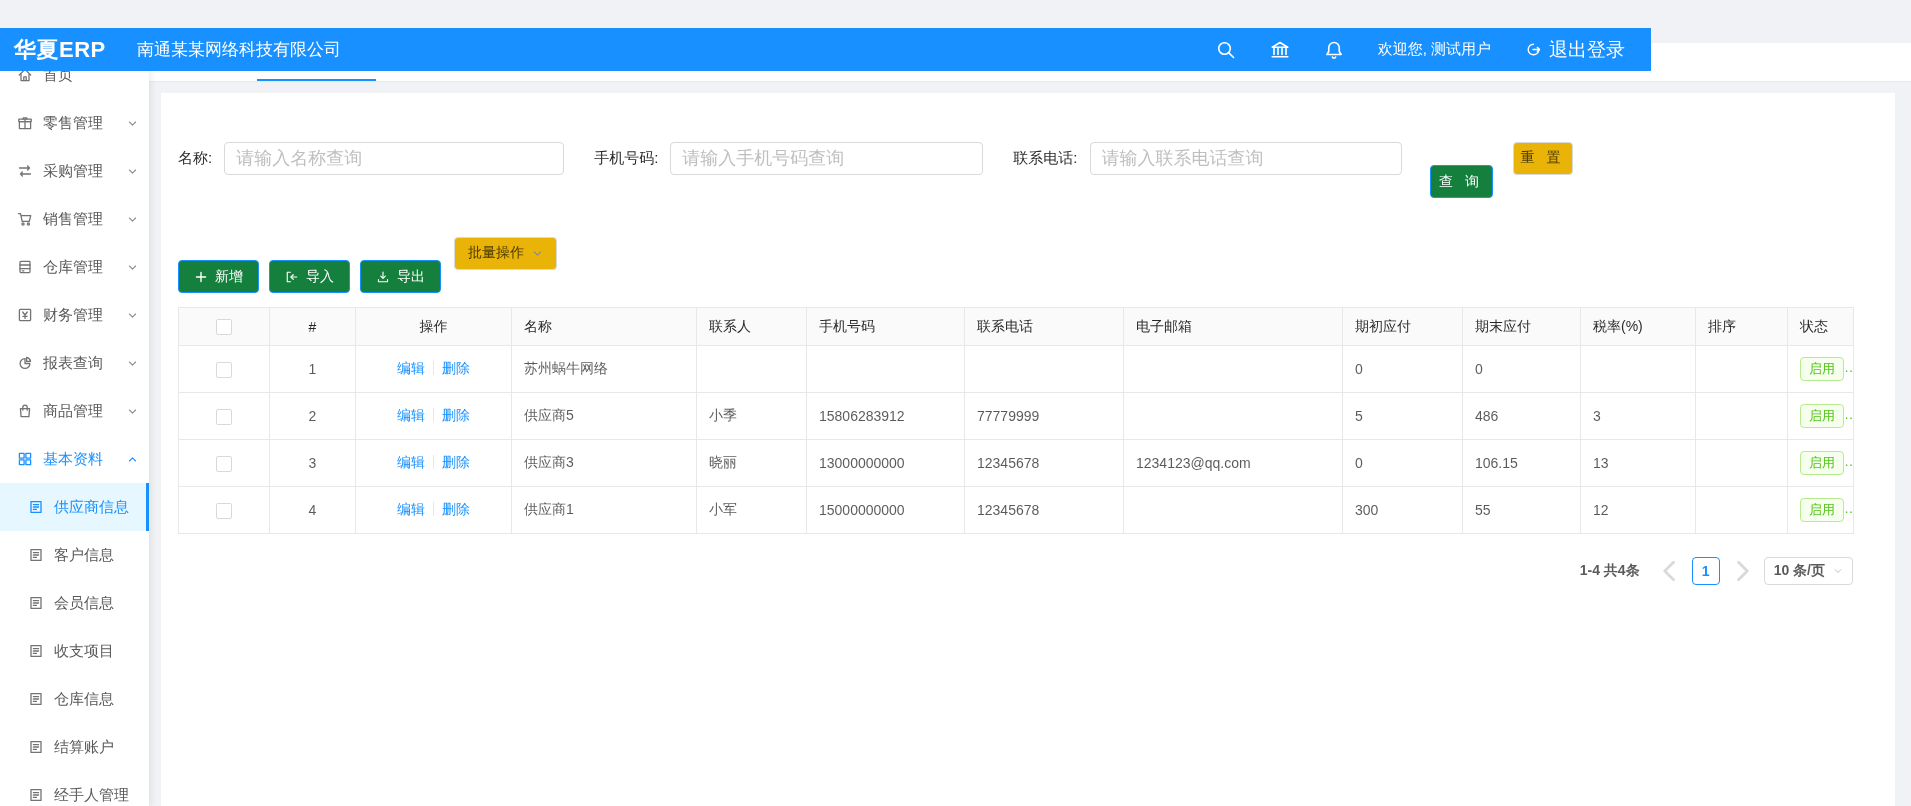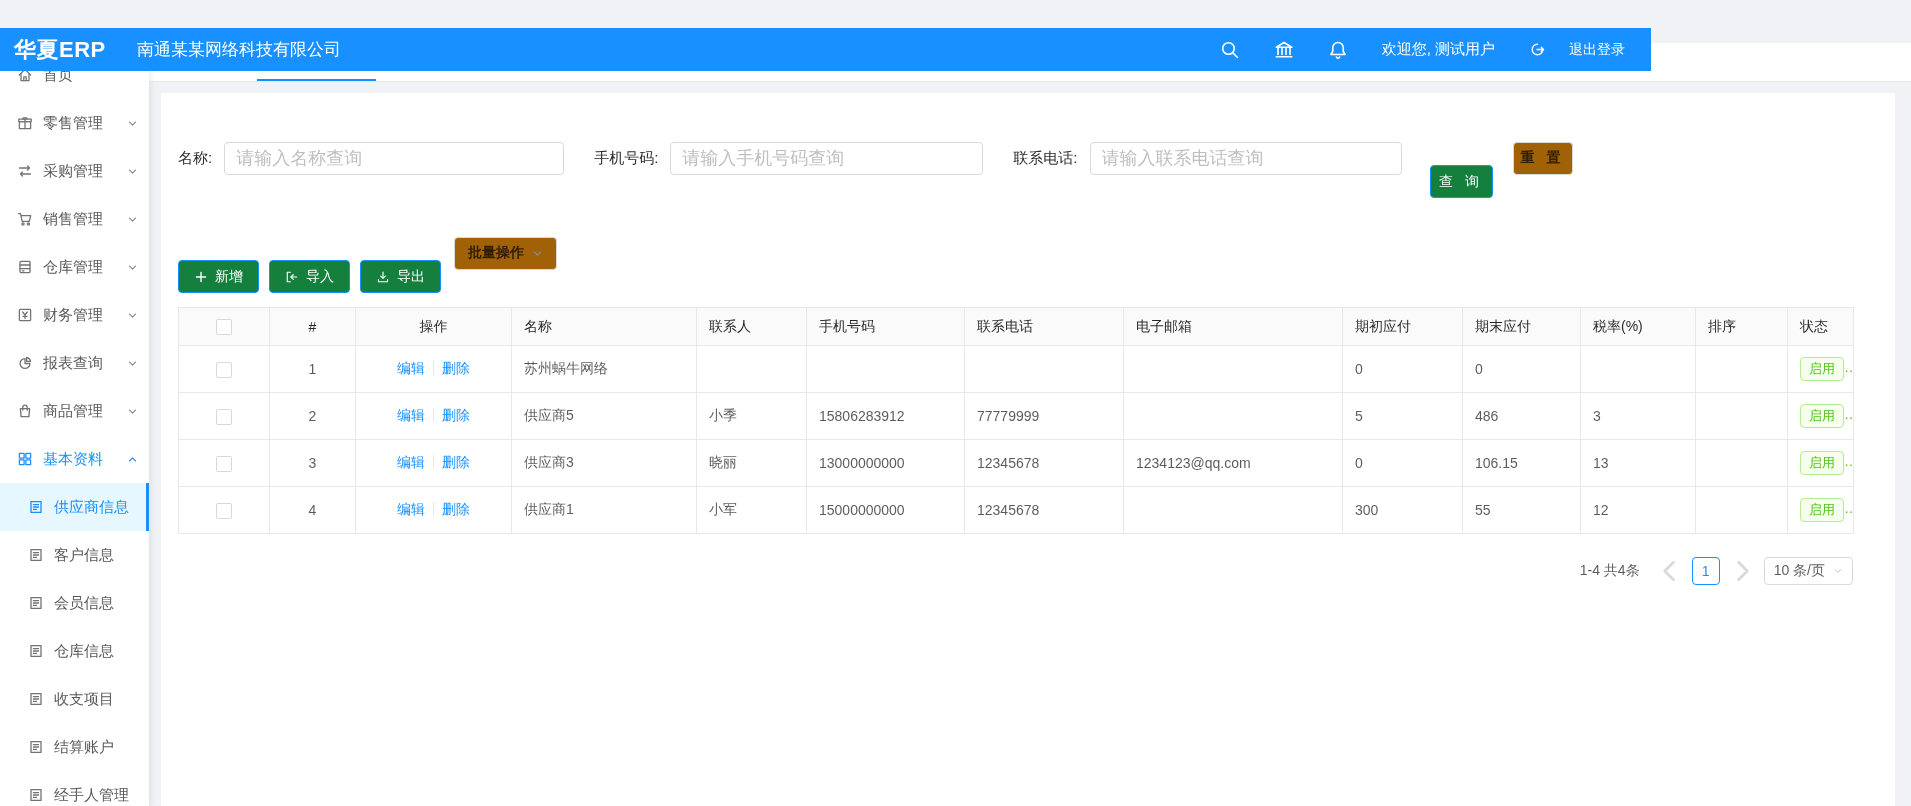--- a/index.html
+++ b/index.html
@@ -8,21 +8,21 @@
   svg { display:block; }
 
   
   .topbar { position:absolute; left:0; top:0; width:1651px; height:43px; background:#1890ff; color:#fff; display:flex; align-items:center; z-index:30;margin-top:28px; }
   .logo { width:123px; padding-left:14px; font-size:22px; font-weight:bold; letter-spacing:.5px; white-space:nowrap; }
   .company { font-size:17px; margin-left:14px; }
   .top-right { margin-left:auto; display:flex; align-items:center; gap:34px; padding-right:26px; }
   .top-icon { width:20px; height:20px; color:#fff; cursor:pointer; }
   .top-icon svg { width:20px; height:20px; }
   .welcome { font-size:15px; cursor:pointer; }
-  .logout { display:flex; align-items:center; gap:23px; font-size:14px; cursor:pointer;justify-content:space-between; }
+  .logout { display:flex; align-items:center; gap:7px; font-size:19px; cursor:pointer;justify-content:space-between; }
   .logout .top-icon, .logout .top-icon svg { width:17px; height:17px; }
 
   
   .sidebar { position:absolute; left:0; top:43px; width:149px; height:763px; background:#fff; box-shadow:2px 0 6px rgba(0,21,41,.08); z-index:20; padding-top:8px; overflow:hidden; }
   .side-item { height:48px; display:flex; align-items:center; padding-left:17px; color:#595959; font-size:15px; cursor:pointer; position:relative; }
   .side-item .micon { width:16px; height:16px; margin-right:10px; flex:0 0 16px; color:#737373; }
   .side-item .micon svg { width:16px; height:16px; }
   .side-item .arrow { position:absolute; right:11px; width:11px; height:11px; color:#8c8c8c; }
   .side-item .arrow svg { width:11px; height:11px; }
   .side-item.sub { padding-left:28px; }
@@ -41,21 +41,21 @@
   .card { position:absolute; left:12px; top:50px; width:1734px; height:713px; background:#fff; padding:0 17px; }
 
   
   .search-row { display:flex; align-items:center; margin-top:25px; }
   .f-label { color:rgba(0,0,0,.85); font-size:15px; white-space:nowrap; margin-right:12px; }
   .f-input { height:33px; border:1px solid #d9d9d9; border-radius:4px; background:#fff; padding:0 11px; font-size:18px; color:rgba(0,0,0,.65); font-family:inherit; outline:none; }
   .f-input::placeholder { color:#bfbfbf; }
   .ml30 { margin-left:30px; }
   .btn { height:33px; border-radius:4px; border:1px solid transparent; font-size:14px; font-family:inherit; cursor:pointer; display:inline-flex; align-items:center; justify-content:center; }
   .btn.primary { background:#15803d; border-color:#1890ff; color:#fff;margin-top:47px; }
-  .btn.ghost { background:#a16207; border-color:#d9d9d9; color:rgba(0,0,0,.7);font-weight:bold; }
+  .btn.ghost { background:#eab308; border-color:#d9d9d9; color:rgba(0,0,0,.7); }
   .q-btn { width:63px; margin-left:28px; letter-spacing:4px; }
   .r-btn { width:60px; margin-left:20px; letter-spacing:4px; }
 
   
   .toolbar { display:flex; align-items:center; margin-top:15px; gap:10px; }
   .btn .bicon { width:14px; height:14px; margin-right:7px; }
   .btn .bicon svg { width:14px; height:14px; }
   .tb { padding:0 15px; }
   .batch { padding:0 13px; margin-left:3px; }
   .batch .chev { width:11px; height:11px; margin-left:8px; color:#8c8c8c; }
@@ -66,21 +66,21 @@
   .grid th, .grid td { border:1px solid #e8e8e8; padding:0 12px; overflow:hidden; white-space:nowrap; text-overflow:ellipsis; }
   .grid th { height:38px; background:#fafafa; color:rgba(0,0,0,.85); font-weight:normal; text-align:left; }
   .grid td { height:47px; color:rgba(0,0,0,.65); background:#fff; }
   .grid th.c-center, .grid td.c-center { text-align:center; }
   .cb { display:inline-block; width:16px; height:16px; border:1px solid #d9d9d9; border-radius:2px; background:#fff; vertical-align:middle; cursor:pointer; }
   .ops a { color:#1890ff; cursor:pointer; text-decoration:none;margin-top:16px; }
   .vdiv { display:inline-block; width:1px; height:14px; background:#e8e8e8; margin:0 8px; vertical-align:-2px; }
   .badge { display:inline-block; padding:2px 8px; font-size:13px; color:#52c41a; background:#f6ffed; border:1px solid #b7eb8f; border-radius:4px; line-height:18px; }
 
   
-  .pager { display:flex; align-items:center; justify-content:flex-end; margin-top:23px; width:1675px; gap:8px; color:rgba(0,0,0,.65); }
+  .pager { display:flex; align-items:center; justify-content:flex-end; margin-top:23px; width:1675px; gap:8px; color:rgba(0,0,0,.65);font-weight:bold; }
   .pg-total { margin-right:8px; }
   .pg-arrow { width:28px; height:28px; display:flex; align-items:center; justify-content:center; color:#d9d9d9; cursor:pointer; }
   .pg-arrow svg { width:12px; height:12px; }
   .pg-page { width:28px; height:28px; border:1px solid #1890ff; border-radius:4px; color:#1890ff; display:flex; align-items:center; justify-content:center; background:#fff; cursor:pointer; }
   .pg-size { height:28px; border:1px solid #d9d9d9; border-radius:4px; background:#fff; display:flex; align-items:center; padding:0 9px; gap:8px; cursor:pointer; }
   .pg-size .chev { width:10px; height:10px; color:#bfbfbf; }
   .pg-size .chev svg { width:10px; height:10px; }
 </style>
 </head>
 <body>
@@ -276,30 +276,30 @@
       </span>
       <span class="slabel">会员信息</span>
     </div>
     <div class="side-item sub">
       <span class="micon">
         <svg viewBox="0 0 16 16" fill="none" stroke="currentColor" stroke-width="1.3" stroke-linecap="round" stroke-linejoin="round" style="width:100%;height:100%">
           <rect x="3" y="2.6" width="10" height="10.8"></rect>
           <path d="M5.4 5.6h5.2M5.4 8h5.2M5.4 10.4h3"></path>
         </svg>
       </span>
+      <span class="slabel">收支项目</span>
+    </div>
+    <div class="side-item sub">
+      <span class="micon">
+        <svg viewBox="0 0 16 16" fill="none" stroke="currentColor" stroke-width="1.3" stroke-linecap="round" stroke-linejoin="round" style="width:100%;height:100%">
+          <rect x="3" y="2.6" width="10" height="10.8"></rect>
+          <path d="M5.4 5.6h5.2M5.4 8h5.2M5.4 10.4h3"></path>
+        </svg>
+      </span>
       <span class="slabel">仓库信息</span>
-    </div>
-    <div class="side-item sub">
-      <span class="micon">
-        <svg viewBox="0 0 16 16" fill="none" stroke="currentColor" stroke-width="1.3" stroke-linecap="round" stroke-linejoin="round" style="width:100%;height:100%">
-          <rect x="3" y="2.6" width="10" height="10.8"></rect>
-          <path d="M5.4 5.6h5.2M5.4 8h5.2M5.4 10.4h3"></path>
-        </svg>
-      </span>
-      <span class="slabel">收支项目</span>
     </div>
     <div class="side-item sub">
       <span class="micon">
         <svg viewBox="0 0 16 16" fill="none" stroke="currentColor" stroke-width="1.3" stroke-linecap="round" stroke-linejoin="round" style="width:100%;height:100%">
           <rect x="3" y="2.6" width="10" height="10.8"></rect>
           <path d="M5.4 5.6h5.2M5.4 8h5.2M5.4 10.4h3"></path>
         </svg>
       </span>
       <span class="slabel">结算账户</span>
     </div>

